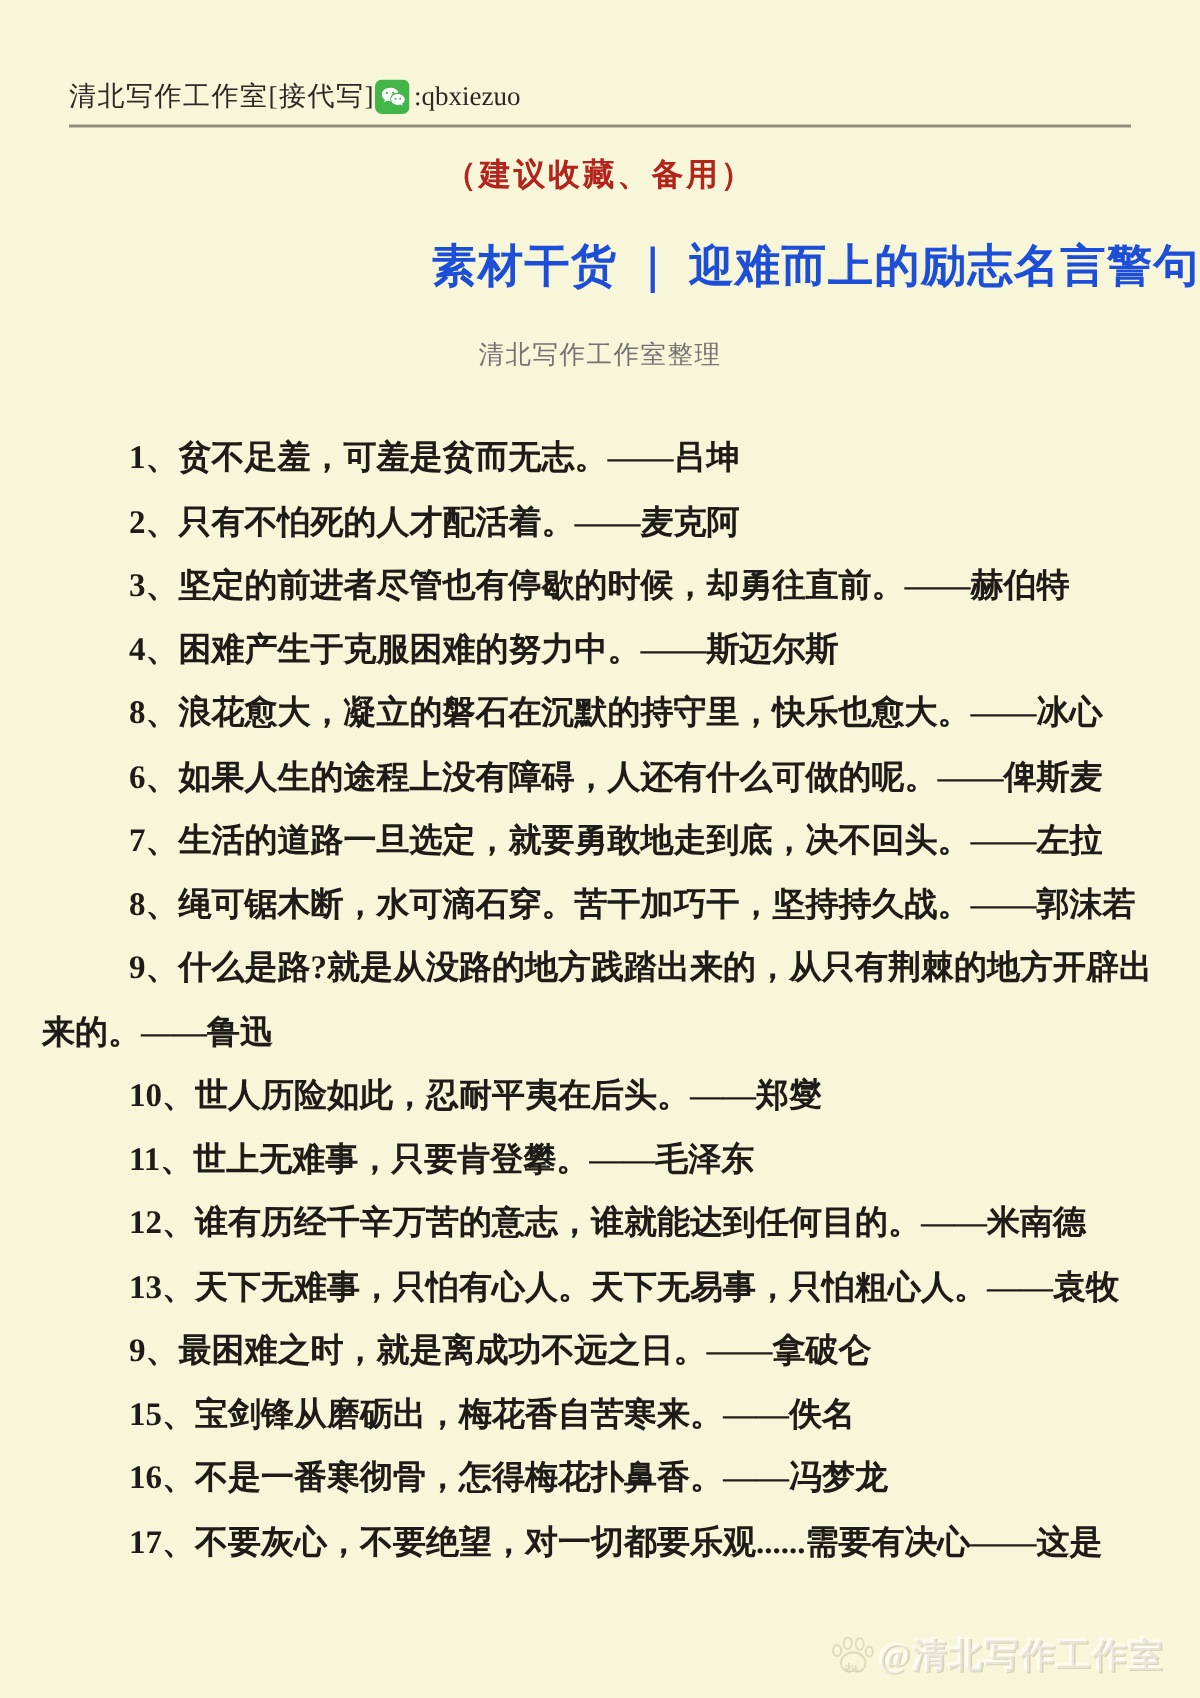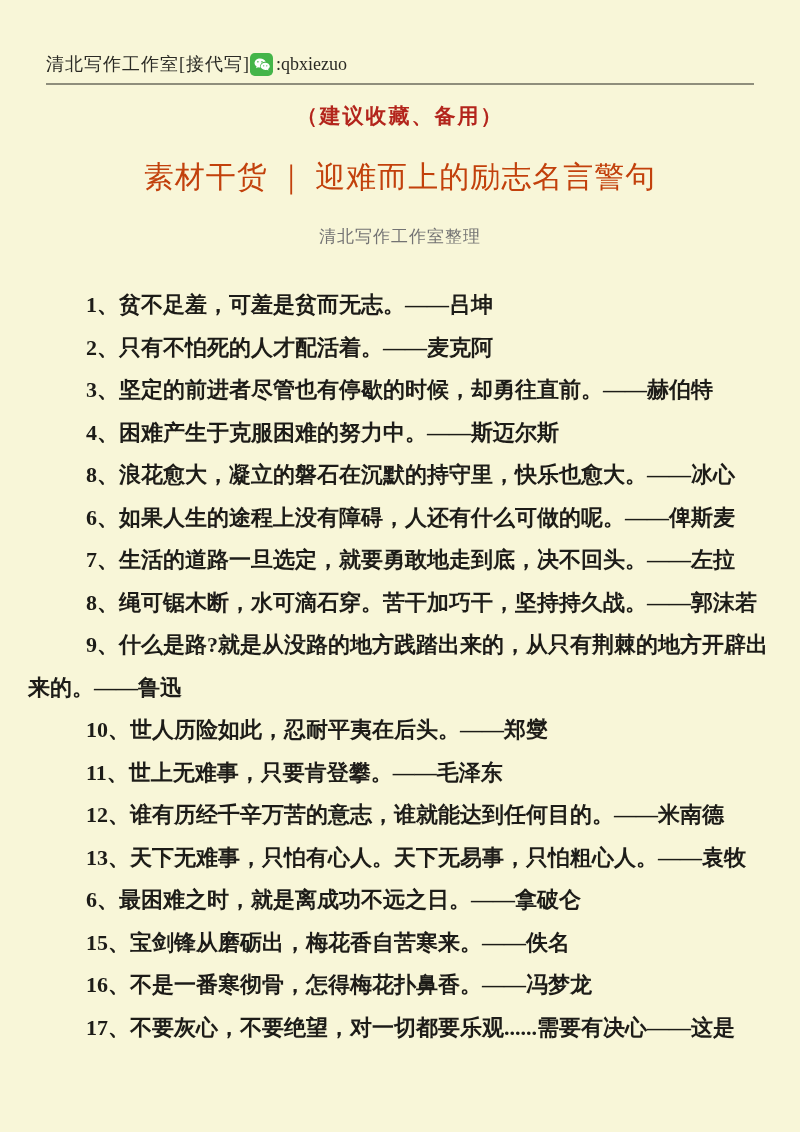--- a/index.html
+++ b/index.html
@@ -49,25 +49,25 @@
     margin-top: 17px;
     text-align: center;
     color: #b3251c;
     font-size: 21px;
     font-weight: bold;
     letter-spacing: 2px;
   }
   
   .title {
     margin-top: 27px;
-    text-align: center;
+    text-align: right;
     font-size: 30px;
-    font-weight: normal;
+    font-weight: bold;
     letter-spacing: 1px;
-    color: #c2410c;
+    color: #1d4ed8;
   }
   
   .byline {
     margin-top: 27px;
     text-align: center;
     font-size: 17px;
     letter-spacing: 1px;
     color: #737373;
   }
   
@@ -140,20 +140,33 @@
     <p>4、困难产生于克服困难的努力中。——斯迈尔斯</p>
     <p>8、浪花愈大，凝立的磐石在沉默的持守里，快乐也愈大。——冰心</p>
     <p>6、如果人生的途程上没有障碍，人还有什么可做的呢。——俾斯麦</p>
     <p>7、生活的道路一旦选定，就要勇敢地走到底，决不回头。——左拉</p>
     <p>8、绳可锯木断，水可滴石穿。苦干加巧干，坚持持久战。——郭沫若</p>
     <p>9、什么是路?就是从没路的地方践踏出来的，从只有荆棘的地方开辟出来的。——鲁迅</p>
     <p>10、世人历险如此，忍耐平夷在后头。——郑燮</p>
     <p>11、世上无难事，只要肯登攀。——毛泽东</p>
     <p>12、谁有历经千辛万苦的意志，谁就能达到任何目的。——米南德</p>
     <p>13、天下无难事，只怕有心人。天下无易事，只怕粗心人。——袁牧</p>
-    <p>6、最困难之时，就是离成功不远之日。——拿破仑</p>
+    <p>9、最困难之时，就是离成功不远之日。——拿破仑</p>
     <p>15、宝剑锋从磨砺出，梅花香自苦寒来。——佚名</p>
     <p>16、不是一番寒彻骨，怎得梅花扑鼻香。——冯梦龙</p>
     <p>17、不要灰心，不要绝望，对一切都要乐观......需要有决心——这是</p>
   </div>
 
+  <div class="watermark">
+    <span class="paw-icon">
+      <svg viewBox="0 0 40 34" width="32" height="27" fill="none" stroke="rgba(190,186,158,0.75)" stroke-width="1.6">
+        <ellipse cx="7.5" cy="13" rx="3.4" ry="4.6"></ellipse>
+        <ellipse cx="16.5" cy="7" rx="3.4" ry="4.8"></ellipse>
+        <ellipse cx="26.5" cy="7.5" rx="3.4" ry="4.8"></ellipse>
+        <ellipse cx="34.5" cy="14" rx="3" ry="4.2"></ellipse>
+        <path d="M21 14.5c-5.4 0-10.3 4.2-10.3 9.2 0 4.1 3.1 7.1 7.1 7.1 1.9 0 3.2-.8 3.2-.8s1.3.8 3.2.8c4 0 7.1-3 7.1-7.1 0-5-4.9-9.2-10.3-9.2z"></path>
+        <text x="13.5" y="29.5" font-size="8" fill="rgba(190,186,158,0.8)" stroke="none" font-family="Liberation Sans, sans-serif">du</text>
+      </svg>
+    </span>
+    <span>@清北写作工作室</span>
+  </div>
 
 </div>
 
 </body></html>

